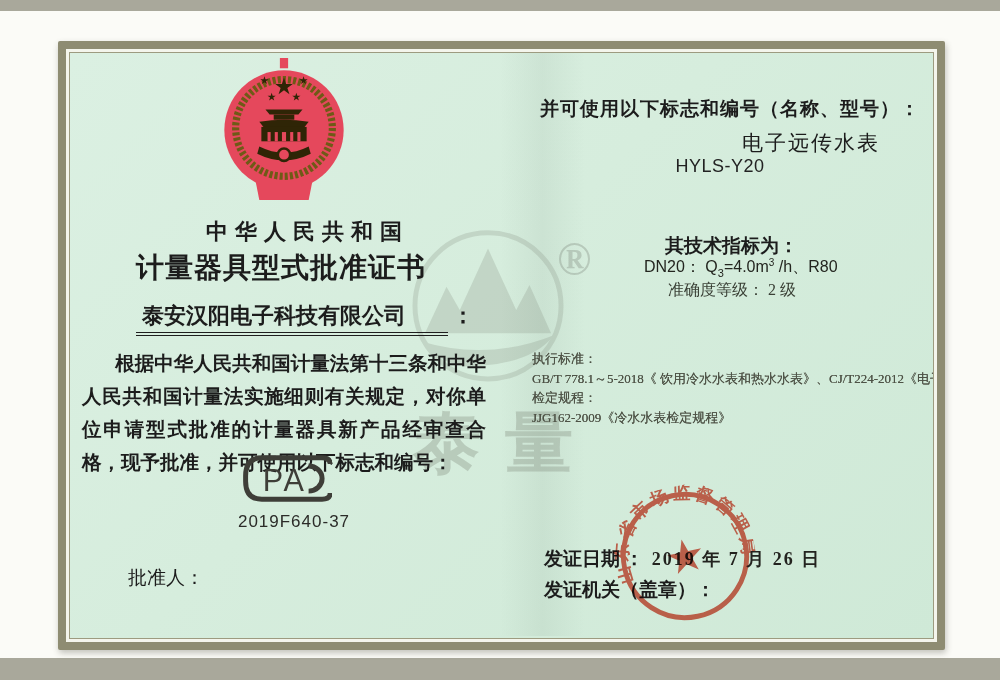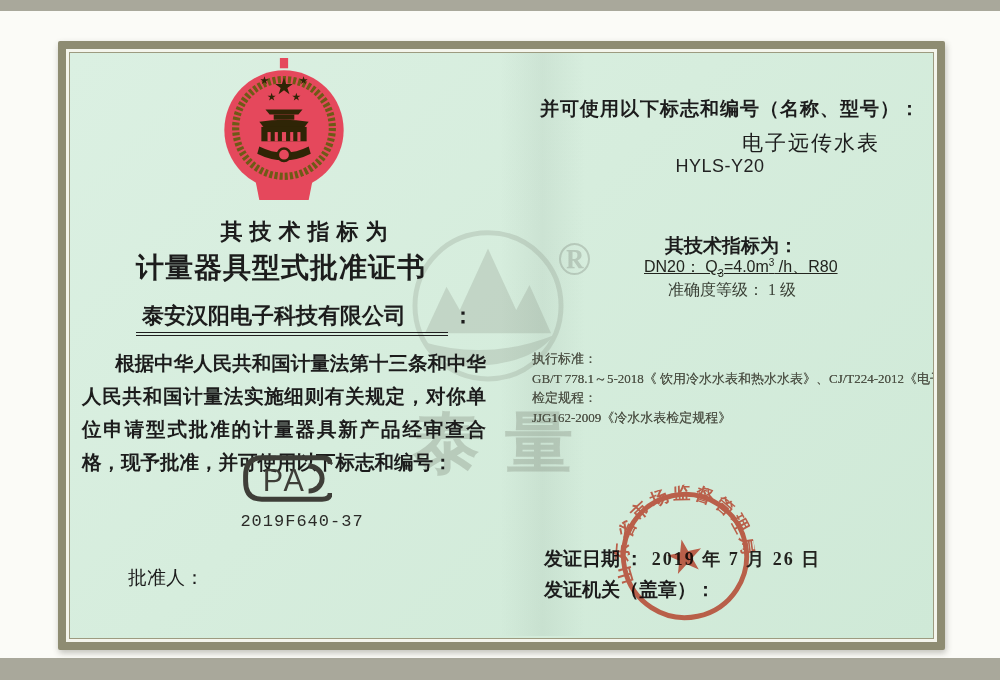--- a/index.html
+++ b/index.html
@@ -60,36 +60,36 @@
     border-bottom:4px double #1e1e1e; padding:0 42px 1px 6px;
   }
   .company-colon { font-size:22px; font-weight:700; margin-left:4px; }
   .paragraph {
     left:12px; top:294px; width:404px;
     font-size:19.5px; line-height:33px; font-weight:700;
     text-indent:1.7em; text-align:justify;
   }
   .cpa-mark { left:172px; top:402px; width:90px; height:47px; }
   .cpa-number {
-    left:132px; top:459px; width:200px; text-align:center;
+    left:124px; top:459px; width:200px; text-align:center;
     font-size:17px; letter-spacing:1px; color:#2b2b28;
-    font-family:Liberation Mono, monospace;
+    font-family:Liberation Sans, sans-serif;
   }
   .approver { left:58px; top:512px; font-size:19px; font-weight:400; }
 
   
   .section-title { left:470px; top:43px; width:430px; font-size:19px; font-weight:700; letter-spacing:1px; }
   .product-name { left:490px; top:76px; width:320px; text-align:right; font-size:21px; letter-spacing:2px; }
   .product-model {
     left:490px; top:103px; width:320px; text-align:center; font-size:18px; letter-spacing:.5px;
     font-family:"Liberation Sans","DejaVu Sans",sans-serif; color:#222;
   }
   .spec-title { left:595px; top:180px; font-size:19px; font-weight:700; }
   .spec-line1 { left:574px; top:204px; font-size:16px; color:#23251f;
-    font-family:"Liberation Sans","DejaVu Sans",sans-serif;text-decoration:underline; }
+    font-family:"Liberation Sans","DejaVu Sans",sans-serif; }
   .spec-line1 sub { font-size:11px; }
   .spec-line1 sup { font-size:10px; }
   .spec-line2 { left:598px; top:227px; font-size:16px; color:#3a4036; }
   .standards {
     left:462px; top:296px; width:480px;
     font-size:13px; line-height:19.5px; color:#4d5246;
     text-shadow:0 0 .5px #5b6053;
   }
   .issue-row { left:474px; top:493px; font-size:19px; font-weight:700; white-space:nowrap; }
   .issue-date-value { font-weight:600; margin-left:8px; font-size:18px; letter-spacing:2px; color:#23231f; }
@@ -140,21 +140,21 @@
         <rect x="38" y="67" width="44" height="14" fill="#2f2506"></rect>
         <rect x="44" y="72" width="3" height="9" fill="#e5485c"></rect>
         <rect x="51" y="72" width="3" height="9" fill="#e5485c"></rect>
         <rect x="58" y="72" width="4" height="9" fill="#e5485c"></rect>
         <rect x="66" y="72" width="3" height="9" fill="#e5485c"></rect>
         <rect x="73" y="72" width="3" height="9" fill="#e5485c"></rect>
         <path d="M36,86 Q60,98 84,86 L86,93 Q60,106 34,93 Z" fill="#2f2506"></path>
         <circle cx="60" cy="94" r="6" fill="#e5485c" stroke="#2f2506" stroke-width="2.5"></circle>
       </svg>
 
-      <div class="title-country">其技术指标为</div>
+      <div class="title-country">中华人民共和国</div>
       <div class="title-cert">计量器具型式批准证书</div>
 
       <div class="company-row">
         <span class="company-name">泰安汉阳电子科技有限公司</span><span class="company-colon">：</span>
       </div>
 
       <div class="paragraph">根据中华人民共和国计量法第十三条和中华人民共和国计量法实施细则有关规定，对你单位申请型式批准的计量器具新产品经审查合格，现予批准，并可使用以下标志和编号：</div>
 
       <svg class="cpa-mark" viewBox="0 0 100 52">
         <path d="M98,10 Q98,3 89,3 L22,3 Q4,3 4,23 L4,29 Q4,49 22,49 L89,49 Q98,49 98,42" fill="none" stroke="#3e3e38" stroke-width="5.5"></path>
@@ -164,21 +164,21 @@
       <div class="cpa-number">2019F640-37</div>
 
       <div class="approver">批准人：</div>
 
       <div class="section-title">并可使用以下标志和编号（名称、型号）：</div>
       <div class="product-name">电子远传水表</div>
       <div class="product-model">HYLS-Y20</div>
 
       <div class="spec-title">其技术指标为：</div>
       <div class="spec-line1"><span>DN20： Q</span><sub>3</sub><span>=4.0m</span><sup>3</sup><span> /h、R80</span></div>
-      <div class="spec-line2">准确度等级： 1 级</div>
+      <div class="spec-line2">准确度等级： 2 级</div>
 
       <div class="standards">
         <div>执行标准：</div>
         <div>GB/T 778.1～5-2018《 饮用冷水水表和热水水表》、CJ/T224-2012《电子远传水表》</div>
         <div>检定规程：</div>
         <div>JJG162-2009《冷水水表检定规程》</div>
       </div>
 
       <div class="issue-row"><span>发证日期 ：</span><span class="issue-date-value">2019 年 7 月 26 日</span></div>
       <div class="issue-org">发证机关（盖章）：</div>

